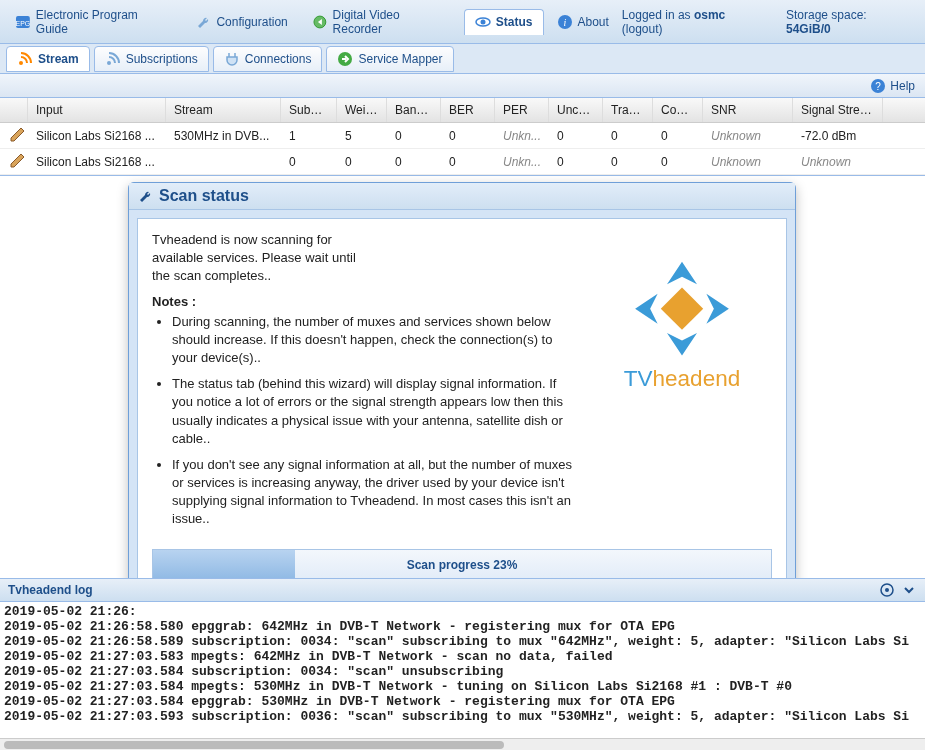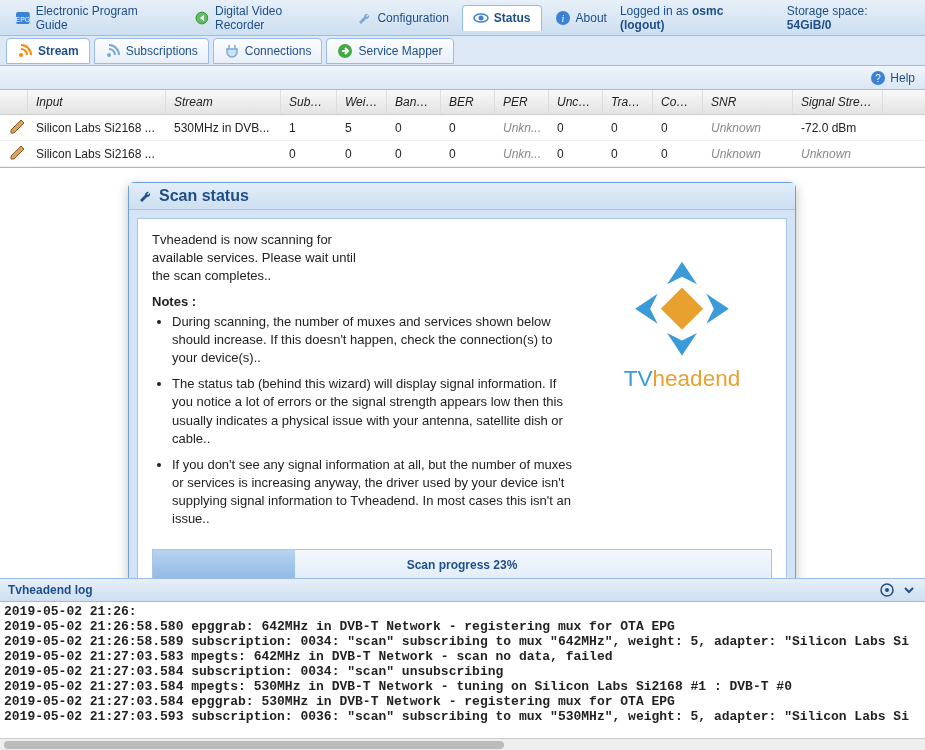--- a/index.html
+++ b/index.html
@@ -11,21 +11,21 @@
   height: 750px;
   overflow: hidden;
   position: relative;
   color: #222;
 }
 .top-tabs {
   display: flex;
   align-items: center;
   background: linear-gradient(#e7eff8, #cddff0);
   border-bottom: 1px solid #99bbe8;
-  height: 36px;
+  height: 44px;
   padding-left: 4px;
 }
 .top-tab {
   display: flex;
   align-items: center;
   gap: 5px;
   padding: 4px 10px;
   font-size: 12px;
   color: #1e4f8a;
   border: 1px solid transparent;
@@ -42,21 +42,21 @@
 }
 .top-right {
   margin-left: auto;
   display: flex;
   align-items: center;
   gap: 12px;
   padding-right: 12px;
   font-size: 12px;
   color: #1e4f8a;
 }
-.top-right .logout { color: #1e4f8a; font-weight: bold; }
+.top-right .logout { color: #1e4f8a; }
 .sub-tabs {
   display: flex;
   align-items: center;
   background: #dce8f5;
   border-bottom: 1px solid #99bbe8;
   height: 30px;
   padding-left: 6px;
   gap: 4px;
 }
 .sub-tab {
@@ -103,21 +103,20 @@
   border-bottom: 1px solid #ccc;
 }
 .grid-header > div {
   padding: 5px 8px;
   border-right: 1px solid #ddd;
   color: #222;
   font-size: 12px;
   overflow: hidden;
   white-space: nowrap;
   text-overflow: ellipsis;
-  font-style: italic;
 }
 .grid-row {
   display: flex;
   border-bottom: 1px solid #eee;
   align-items: center;
   height: 26px;
 }
 .grid-row > div {
   padding: 20px 8px;
   font-size: 12px;
@@ -323,30 +322,30 @@
 <div class="top-tabs">
   <div class="top-tab">
     <svg class="ico" viewBox="0 0 16 16">
         <rect x="1" y="2" width="14" height="12" rx="2" fill="#3b82d6"></rect>
         <text x="8" y="12" text-anchor="middle" font-size="7" fill="#fff" font-family="Arial">EPG</text>
       </svg>
     <span>Electronic Program Guide</span>
   </div>
   <div class="top-tab">
     <svg class="ico" viewBox="0 0 16 16">
+        <path d="M12 4a3 3 0 0 0-4 3l-5 5 2 2 5-5a3 3 0 0 0 3-4l-2 2-1-1 2-2z" fill="#7aa8d6"></path>
+      </svg>
+    <span>Configuration</span>
+  </div>
+  <div class="top-tab">
+    <svg class="ico" viewBox="0 0 16 16">
         <circle cx="8" cy="8" r="6" fill="#6b6" stroke="#393" stroke-width="1"></circle>
         <path d="M6 8l4-3v6z" fill="#fff"></path>
       </svg>
     <span>Digital Video Recorder</span>
-  </div>
-  <div class="top-tab">
-    <svg class="ico" viewBox="0 0 16 16">
-        <path d="M12 4a3 3 0 0 0-4 3l-5 5 2 2 5-5a3 3 0 0 0 3-4l-2 2-1-1 2-2z" fill="#7aa8d6"></path>
-      </svg>
-    <span>Configuration</span>
   </div>
   <div class="top-tab active">
     <svg class="ico" viewBox="0 0 16 16">
         <ellipse cx="8" cy="8" rx="7" ry="4" fill="none" stroke="#3b82d6" stroke-width="1.5"></ellipse>
         <circle cx="8" cy="8" r="2.5" fill="#3b82d6"></circle>
       </svg>
     <span>Status</span>
   </div>
   <div class="top-tab">
     <svg class="ico" viewBox="0 0 16 16">

